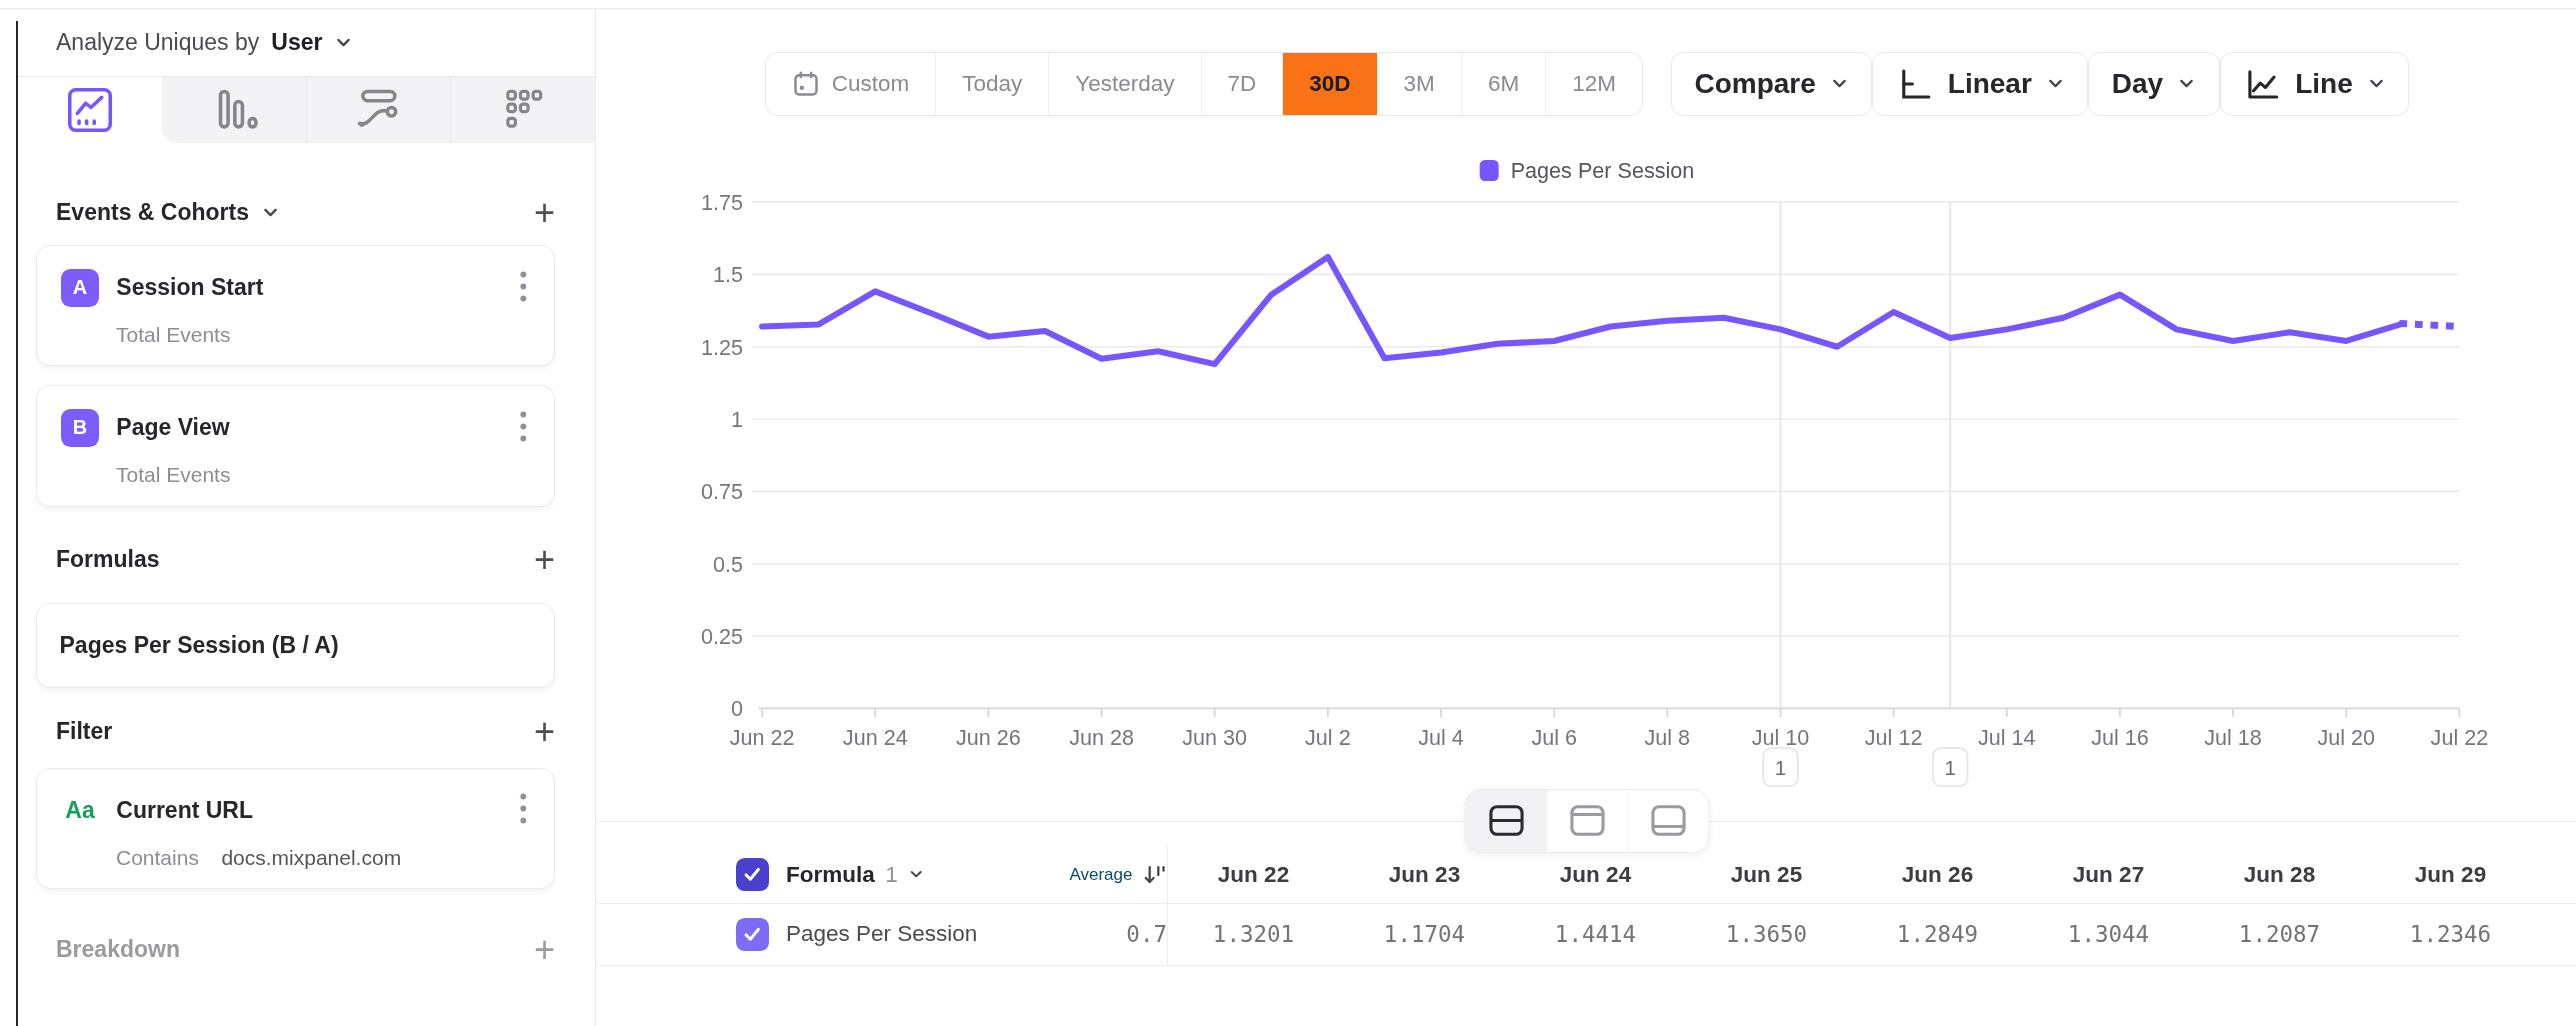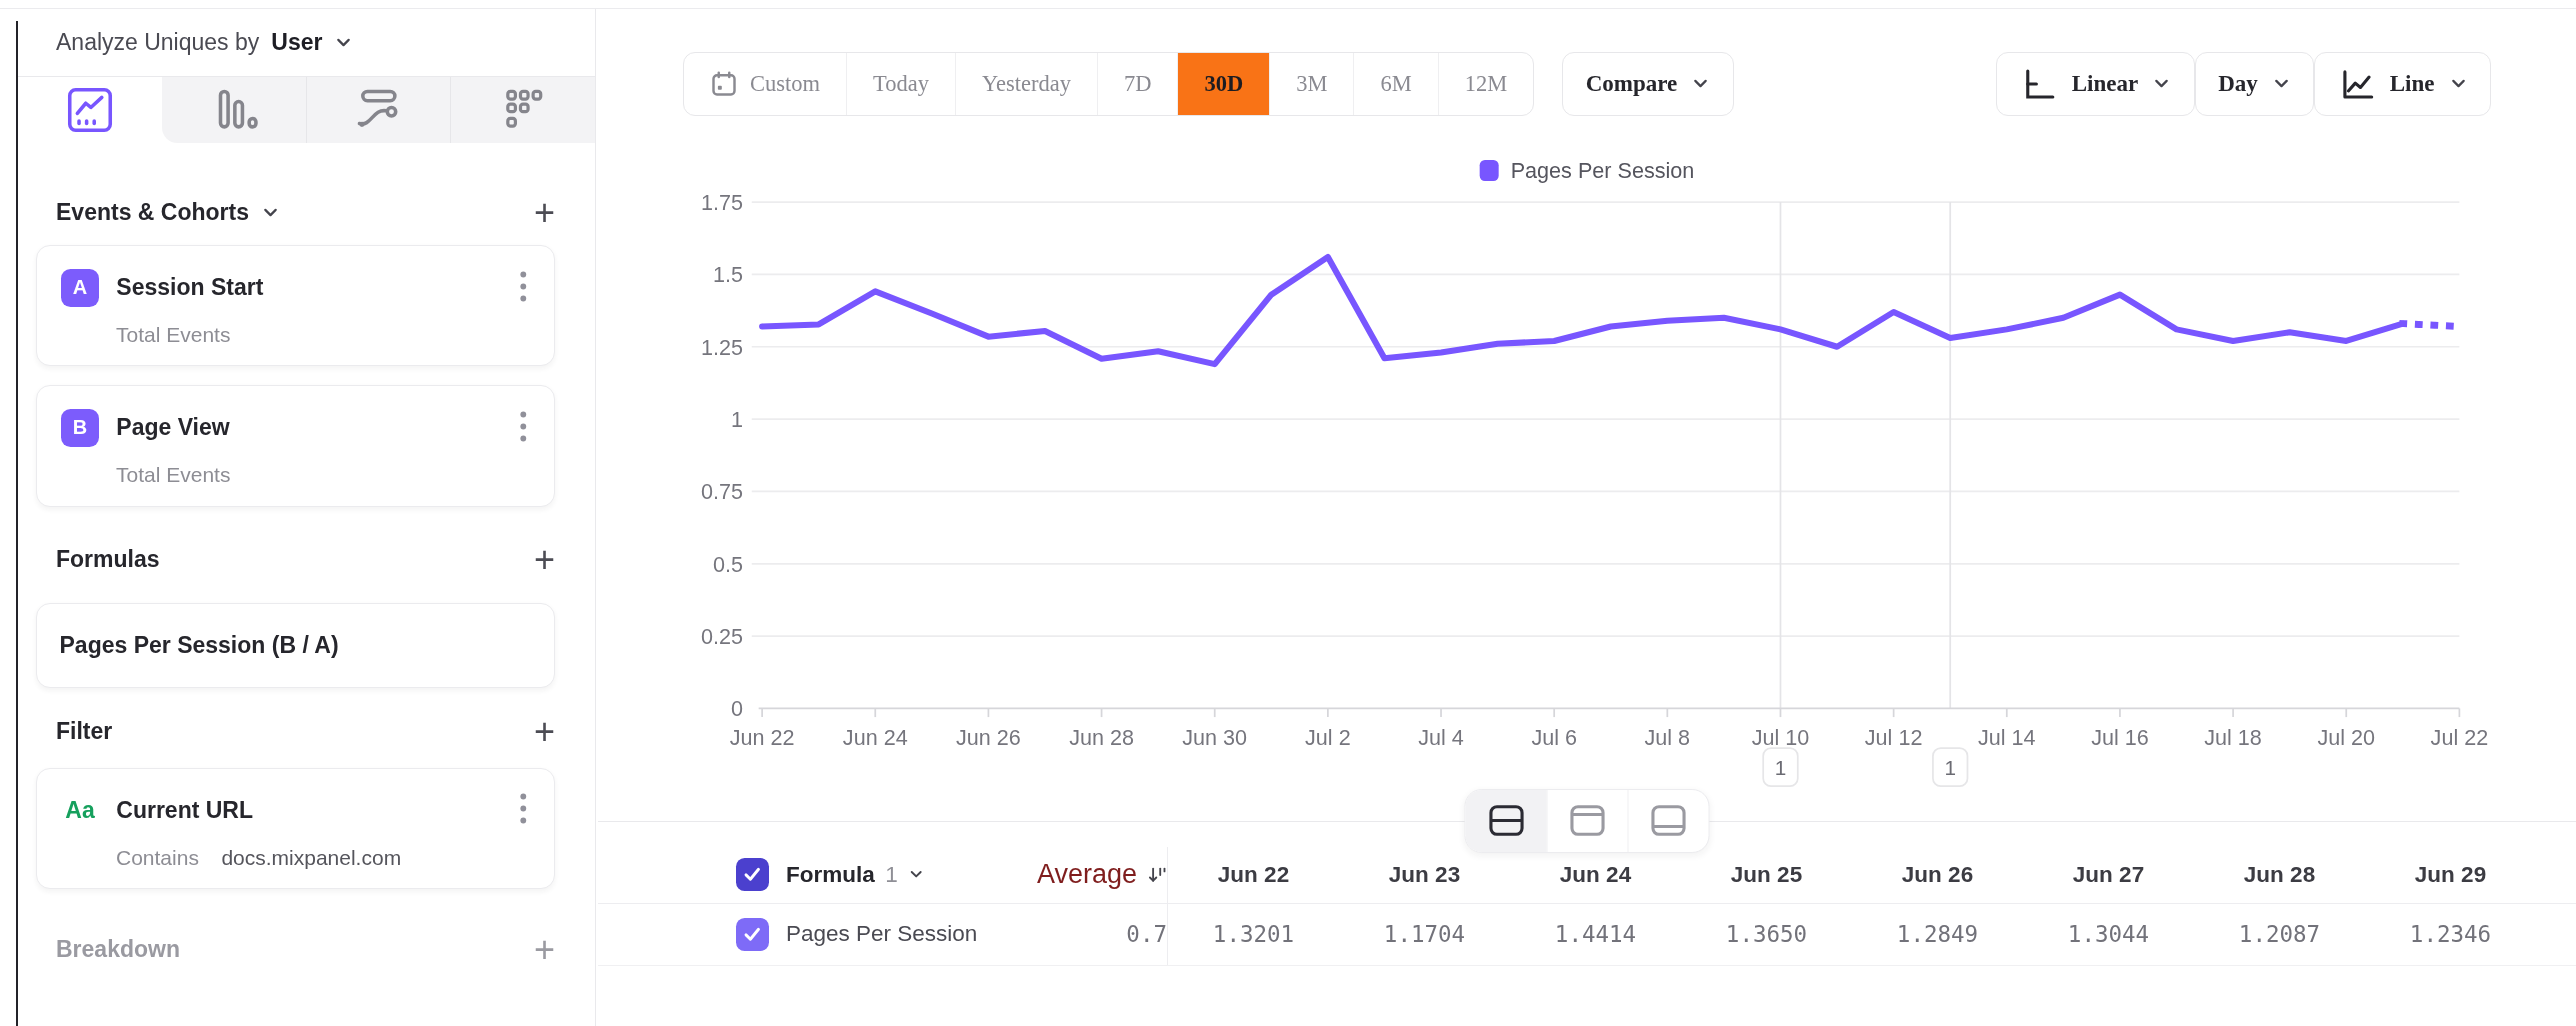--- a/index.html
+++ b/index.html
@@ -36,30 +36,30 @@
   .kebab { margin-left:auto; cursor:pointer; padding:3.5px; }
   .kebab circle { fill:#90909a; }
   .card .row2 { margin-top:15.5px; padding-left:55px; font-size:21px; color:#8d8d94; line-height:26px; display:flex; gap:22.5px;}
   .card.simple { padding:28px 22.5px; }
   .card.simple .nm2 { font-size:23px; font-weight:700; color:#26262c; }
   .aa { font-size:23px; font-weight:700; color:#16a05d; width:38px; text-align:center; }
   .card .row2 .v { color:#55555c; }
 
   
   .main { position:absolute; top:8.6px; left:598px; width:1978px; height:1018px; background:#fff; }
-  .toolbar { position:absolute; top:43px; left:85px; right:85px; display:flex; justify-content:space-between;font-family:Liberation Serif, serif; }
+  .toolbar { position:absolute; top:43px; left:85px; right:85px; display:flex; justify-content:center; }
   .tb-left { display:flex; gap:28px; }
   .segmented { display:flex; align-items:center; height:64px; border:1.7px solid #e7e7ea; border-radius:12px; background:#fff; overflow:hidden; }
   .seg { display:flex; align-items:center; gap:12px; padding:0 26px; height:100%; font-size:22.5px; color:#8a8a91;
     border-left:1.7px solid #efeff1; cursor:pointer; white-space:nowrap; }
   .seg:first-child { border-left:none; }
   .seg.active { background:#f97316; color:#1c1c22; font-weight:700; }
   .seg svg { width:28px; height:28px; }
   .btn { display:flex; align-items:center; gap:14px; height:64px; padding:0 22.5px; border:1.7px solid #e7e7ea;
-    border-radius:12px; background:#fff; font-size:23px; font-weight:700; color:#26262c; cursor:pointer; white-space:nowrap; }
+    border-radius:12px; background:#fff; font-size:28px; font-weight:700; color:#26262c; cursor:pointer; white-space:nowrap; }
   .tb-right { display:flex; }
   .btn svg.gl { width:38px; height:38px; }
 
   .legend { position:absolute; top:149px; left:50%; transform:translateX(-50%);
     display:flex; align-items:center; gap:12px; }
   .legend .sw { width:19px; height:21px; border-radius:5.2px; }
   .legend .lt { font-size:21.6px; color:#55555e; }
 
   svg.chart { position:absolute; top:86px; left:0; width:1978px; height:700px; }
 
@@ -77,21 +77,21 @@
   .trow.head { height:57px; border-bottom:1.7px solid #ededf0; }
   .trow.body { height:62px; }
   .c-check { width:50px; }
   .cbox { width:33px; height:33px; border-radius:8.6px; display:flex; align-items:center; justify-content:center; cursor:pointer; }
   .cbox svg { width:22.5px; height:22.5px; }
   .c-name { width:251px; display:flex; align-items:center; gap:10.4px; }
   .c-name .g1 { font-size:22.5px; font-weight:700; color:#26262c; }
   .c-name .g2 { font-size:22.5px; color:#8f8f96; }
   .c-name.rowname { font-size:22.5px; color:#4a4a52; }
   .c-avg { width:130px; display:flex; align-items:center; justify-content:flex-end; gap:8.6px; }
-  .c-avg .at { font-size:27px; color:#7f1d1d; }
+  .c-avg .at { font-size:17px; color:#0c4a6e; }
   .c-avg .av { font-family:"DejaVu Sans Mono", monospace; font-size:22.5px; color:#72727a; }
   .vsep { align-self:stretch; border-left:1.7px solid #ededf0; }
   .c-date { width:171px; text-align:center; font-size:22.5px; font-weight:700; color:#3c3c43; }
   .c-val { width:171px; text-align:center; font-family:"DejaVu Sans Mono", monospace; font-size:22.5px; color:#72727a; }
   .sorticon { width:26px; height:26px; }
 </style>
 </head>
 <body>
 
 <div class="top-edge"></div>

